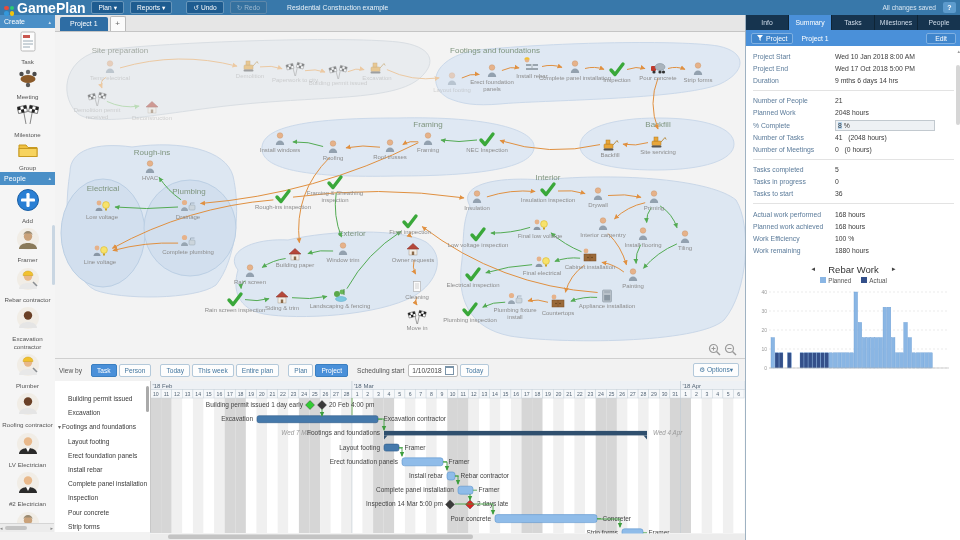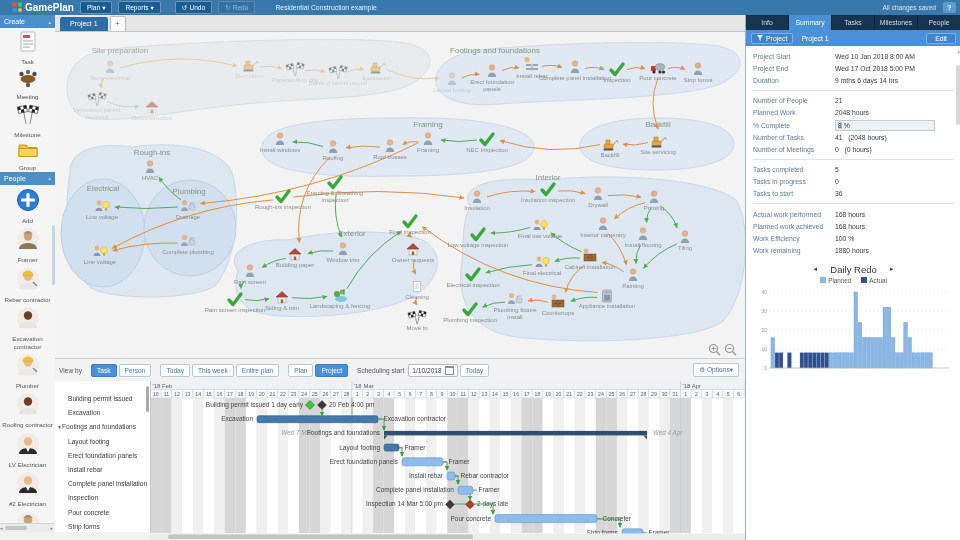--- a/index.html
+++ b/index.html
@@ -4,21 +4,21 @@
 <style>
   html,body{margin:0;padding:0;}
   body{background:#777;}
   .app{position:relative;width:960px;height:540px;overflow:hidden;background:#f2f2f2;
        font-family:"Liberation Sans",sans-serif;}
   svg{font-family:"Liberation Sans",sans-serif;}
 
   
   .topbar{position:absolute;left:0;top:0;width:960px;height:15px;background:#3878aa;
           display:flex;align-items:center;color:#fff;z-index:6;}
-  .logo{display:flex;align-items:flex-start;margin-left:12px;font-size:10px;font-weight: bold;}
+  .logo{display:flex;align-items:flex-end;margin-left:4px;font-size:14px;font-weight: bold;}
   .logo-dots{position:relative;width:10px;height:10px;margin-right:3px;}
   .logo-dots i{position:absolute;width:4.5px;height:4.5px;border-radius:50%;}
   .tb-btn{height:11px;font-size:6.6px;padding:0 6px;background:#1e5c90;border:1px solid #6896ba;
           border-radius:2px;margin-left:6px;color:#fff;display:flex;align-items:center;gap:2px;cursor:default;}
   .tb-btn.disabled{background:#35719f;border-color:#5d88ab;color:#9db9d0;}
   .tb-title{font-size:6.8px;margin-left:20px;color:#eaf2f8;}
   .tb-right{margin-left:auto;display:flex;align-items:center;gap:7px;margin-right:4px;font-size:6.6px;color:#d8e6f2;}
   .tb-help{width:13px;height:11px;background:#5d9bcd;border-radius:2px;color:#fff;text-align:center;
            line-height:11px;font-size:7px;font-weight:bold;}
 
@@ -1105,21 +1105,21 @@
             <span class="val">100 %</span>
           </div>
           <div class="prow">
             <span class="lab">Work remaining</span>
             <span class="val">1880 hours</span>
           </div>
         </div>
       </div>
     <div class="chart-head">
       <span class="chart-arrow">◄</span>
-      <span>Daily Redo</span>
+      <span>Rebar Work</span>
       <span class="chart-arrow">►</span>
     </div>
     <div class="legend" id="chart-legend">
         <span class="leg-item"><span class="leg-sq" style="background:#8ab6e4"></span>Planned</span>
         <span class="leg-item"><span class="leg-sq" style="background:#34508a"></span>Actual</span>
       </div>
     <svg id="daily-chart" width="208" height="96" style="margin-left:3px;">
         <line x1="20" y1="84" x2="200" y2="84" stroke="#d5d5d5" stroke-width=".5" stroke-dasharray="2,2"></line>
         <text x="18" y="86" font-size="5" fill="#999" text-anchor="end">0</text>
         <line x1="20" y1="65" x2="200" y2="65" stroke="#d5d5d5" stroke-width=".5" stroke-dasharray="2,2"></line>

